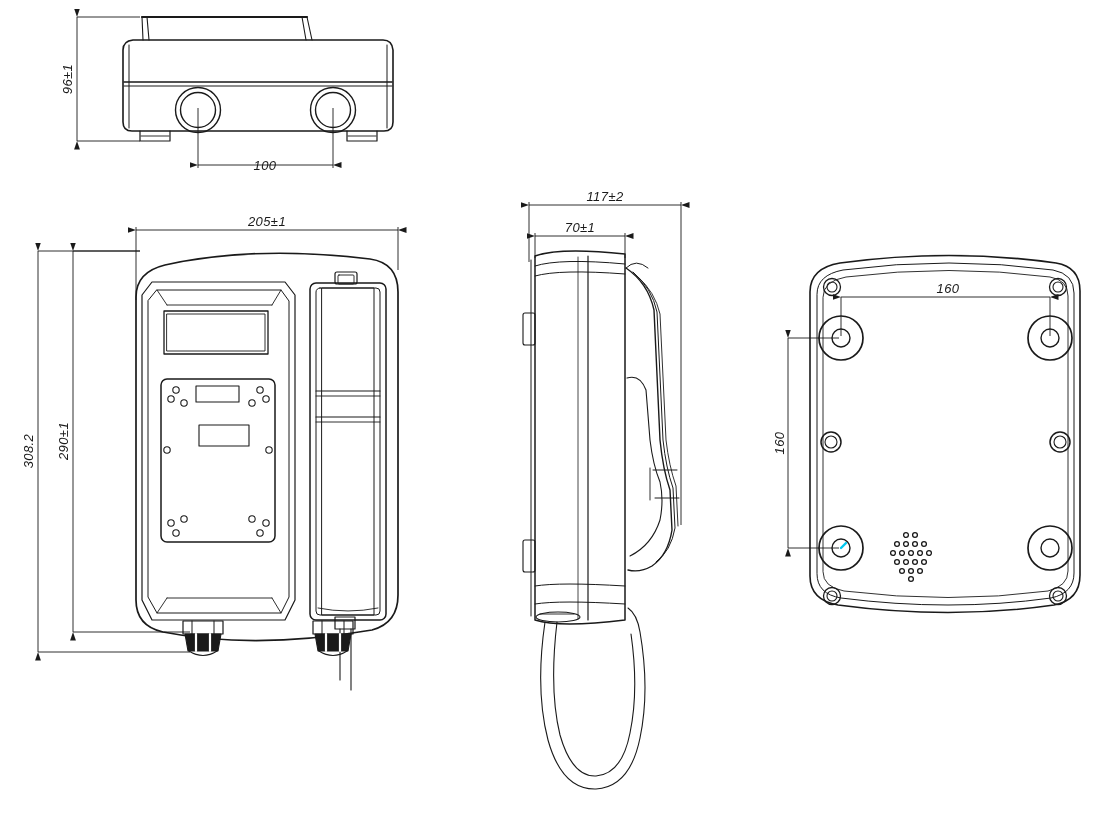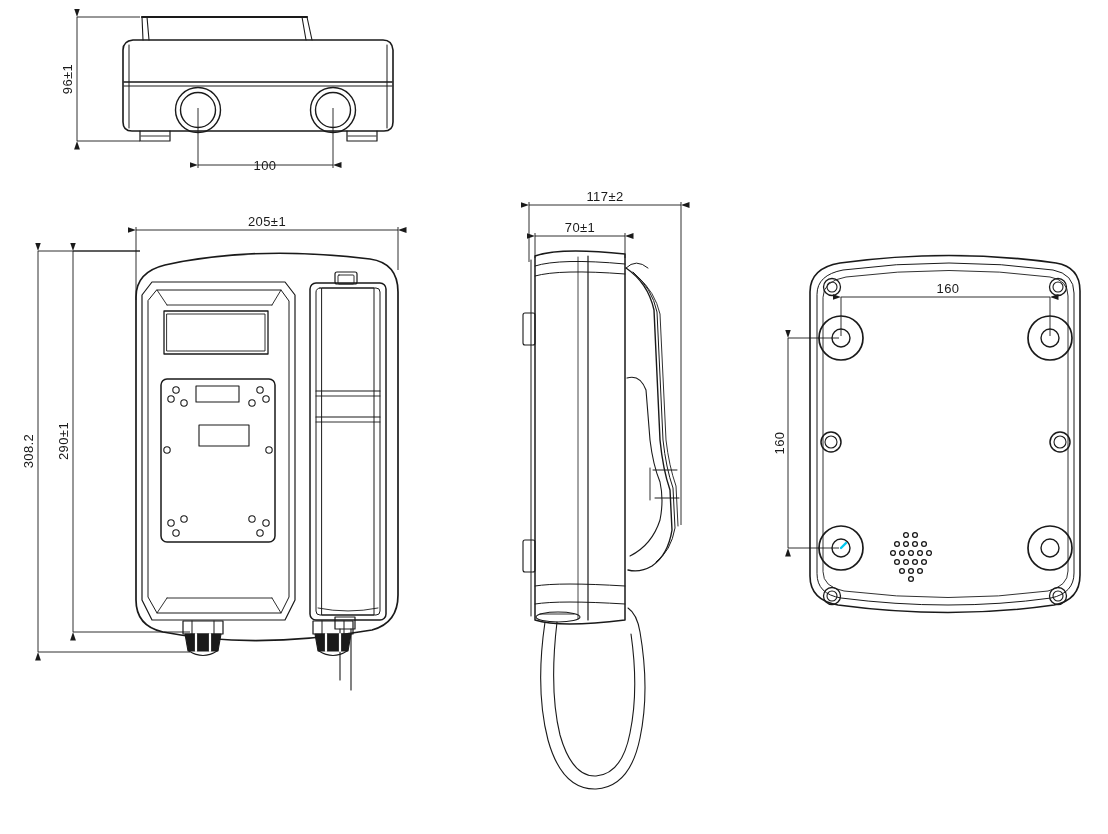--- a/index.html
+++ b/index.html
@@ -1,21 +1,21 @@
 <!DOCTYPE html>
 <html><head>
 <meta charset="utf-8">
 <style>
   html,body{margin:0;padding:0;background:#ffffff;}
   body{
     width:1108px;height:834px;overflow:hidden;
     font-family:"Liberation Sans","DejaVu Sans",sans-serif;
     color:#1a1a1a;
   }
-  #sheet{position:relative;width:1108px;height:796px;background:#fff;}
+  #sheet{position:relative;width:1108px;height:796px;background:#fff;font-style:italic;}
   svg{display:block;}
   .dimtext{
     font-family:"Liberation Sans","DejaVu Sans",sans-serif;
     font-size:13px;
     fill:#1a1a1a;
     letter-spacing:0.4px;
   }
 </style>
 </head>
 <body>

